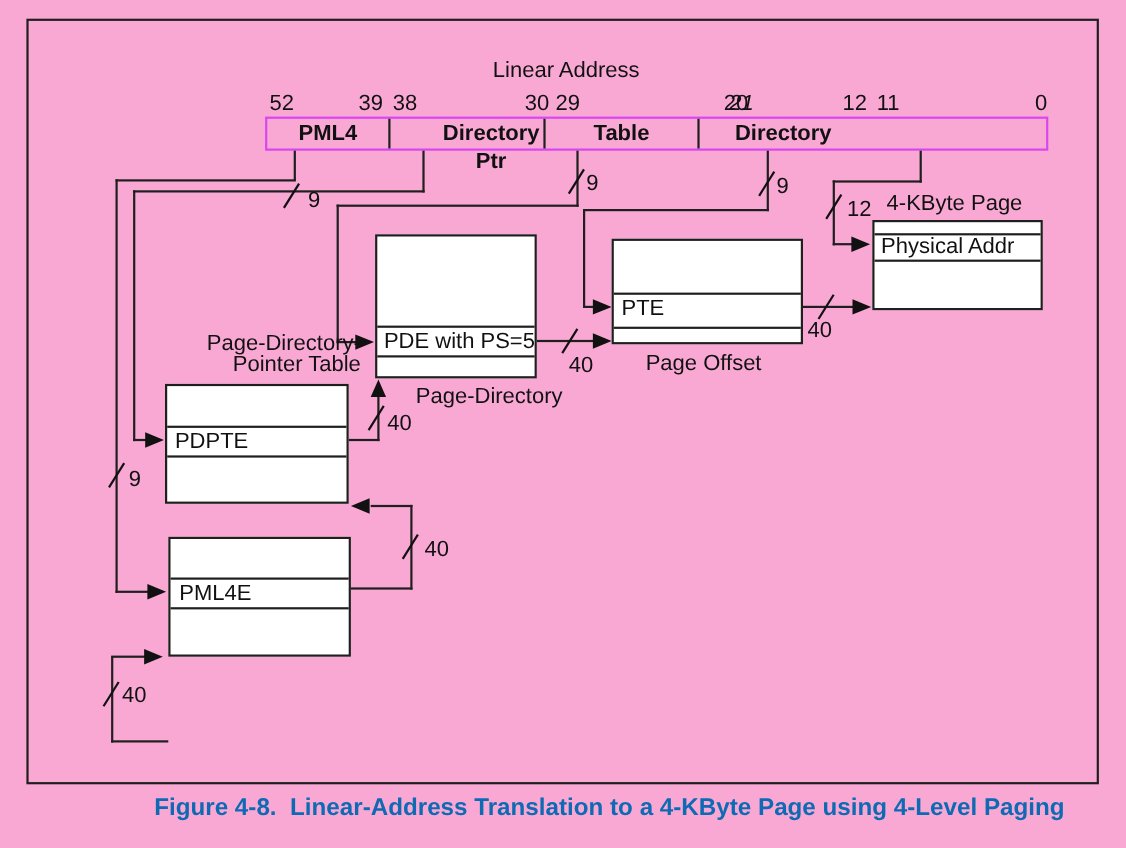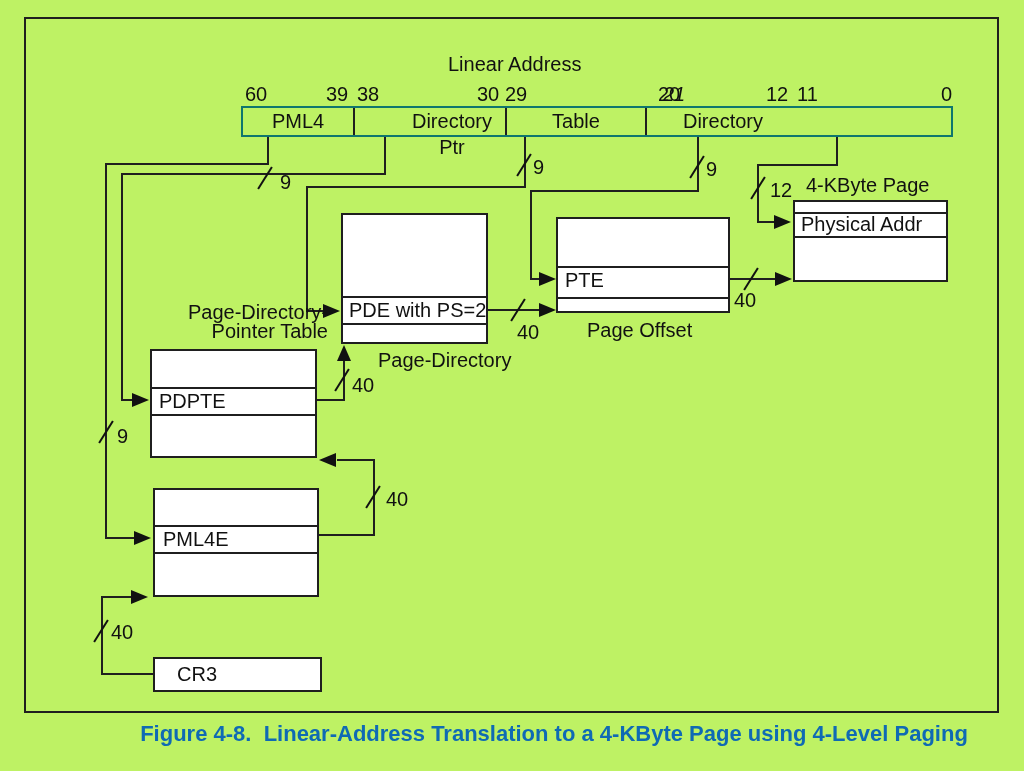--- a/index.html
+++ b/index.html
@@ -1,68 +1,68 @@
 <!DOCTYPE html>
 <html><head>
 <meta charset="utf-8">
 <style>
   html,body{margin:0;padding:0;background:#ffffff;}
   #stage{
-    position:relative;width:1024px;height:771px;background:#bef264;
+    position:relative;width:1024px;height:771px;background:#f9a8d4;
     font-family:"Liberation Sans", sans-serif;color:#111;overflow:hidden;
   }
   .frame{position:absolute;left:24px;top:17px;width:975px;height:696px;
     border:2px solid #1f1f1f;box-sizing:border-box;}
   .t{position:absolute;white-space:nowrap;font-size:20px;line-height:20px;color:#111;}
   .bit{font-size:20px;}
   .num{font-size:20px;}
   .ln{position:absolute;background:#1f1f1f;}
   .box{position:absolute;border:2px solid #1f1f1f;box-sizing:border-box;background:#fff;}
   .div-h{position:absolute;left:0;right:0;height:2px;background:#1f1f1f;}
   .ar{position:absolute;width:0;height:0;border-top:7px solid transparent;
       border-bottom:7px solid transparent;border-left:17px solid #111;}
   .al{position:absolute;width:0;height:0;border-top:7px solid transparent;
       border-bottom:7px solid transparent;border-right:17px solid #111;}
   .au{position:absolute;width:0;height:0;border-left:7px solid transparent;
       border-right:7px solid transparent;border-bottom:16px solid #111;}
   .sl{position:absolute;width:26px;height:2px;background:#111;transform:rotate(-58deg);}
   .labox{position:absolute;left:241px;top:106px;width:712px;height:31px;
-    border:2px solid #0f766e;box-sizing:border-box;display:flex;}
+    border:2px solid #d946ef;box-sizing:border-box;display:flex;font-weight:bold;}
   .lacell{height:27px;line-height:26px;text-align:center;font-size:20px;box-sizing:border-box;}
   .lacell + .lacell{border-left:2px solid #1f1f1f;}
   .entry{position:absolute;font-size:20px;line-height:20px;white-space:nowrap;}
   .tlabel{position:absolute;font-size:20px;line-height:20px;white-space:nowrap;}
   .caption{position:absolute;left:0;top:721px;width:1024px;text-align:center;
     font-size:22px;font-weight:bold;white-space:pre;padding-left:42px;}
   .cr3text{display:block;padding-left:22px;line-height:30px;font-size:20px;}
   .pdpt-label{position:absolute;left:128px;top:303px;width:200px;text-align:right;
     font-size:20px;line-height:19px;white-space:nowrap;}
 </style>
 </head>
 <body>
 
 <div id="stage">
   <div class="frame"></div>
 
   <span class="t" style="left:448px;top:54px;">Linear Address</span>
 
-  <span class="t bit" style="left:245px;top:84px;">60</span>
+  <span class="t bit" style="left:245px;top:84px;">52</span>
   <span class="t bit" style="left:326px;top:84px;">39</span>
   <span class="t bit" style="left:357px;top:84px;">38</span>
   <span class="t bit" style="left:477px;top:84px;">30</span>
   <span class="t bit" style="left:505px;top:84px;">29</span>
   <span class="t bit" style="left:663px;top:84px;font-style:italic;">21</span>
   <span class="t bit" style="left:658px;top:84px;">20</span>
   <span class="t bit" style="left:766px;top:84px;">12</span>
   <span class="t bit" style="left:797px;top:84px;">11</span>
   <span class="t bit" style="left:941px;top:84px;">0</span>
 
   <div class="labox">
     <div class="lacell" style="width:110px;">PML4</div>
-    <div class="lacell" style="width:152px;padding-left:44px;">Directory Ptr</div>
+    <div class="lacell" style="width:141px;padding-left:44px;">Directory Ptr</div>
     <div class="lacell" style="width:140px;">Table</div>
     <div class="lacell" style="width:154px;">Directory</div>
   </div>
 
   <div class="ln" style="left:267px;top:137px;width:2px;height:27px;"></div>
   <div class="ln" style="left:105px;top:163px;width:164px;height:2px;"></div>
   <div class="ln" style="left:105px;top:163px;width:2px;height:376px;"></div>
   <div class="ln" style="left:105px;top:537px;width:31px;height:2px;"></div>
   <div class="ar" style="left:134px;top:531px;"></div>
   <div class="sl" style="left:93px;top:431px;"></div>
@@ -139,29 +139,26 @@
     <div class="div-h" style="top:63px;"></div>
   </div>
   <span class="entry" style="left:159px;top:391px;">PDPTE</span>
 
   <div class="box" style="left:153px;top:488px;width:166px;height:109px;">
     <div class="div-h" style="top:35px;"></div>
     <div class="div-h" style="top:62px;"></div>
   </div>
   <span class="entry" style="left:163px;top:529px;">PML4E</span>
 
-  <div class="box" style="left:153px;top:657px;width:169px;height:35px;">
-    <span class="cr3text">CR3</span>
-  </div>
 
   <div class="box" style="left:341px;top:213px;width:147px;height:131px;">
     <div class="div-h" style="top:81px;"></div>
     <div class="div-h" style="top:108px;"></div>
   </div>
-  <span class="entry" style="left:349px;top:300px;">PDE with PS=2</span>
+  <span class="entry" style="left:349px;top:300px;">PDE with PS=5</span>
   <span class="tlabel" style="left:378px;top:350px;">Page-Directory</span>
 
   <div class="box" style="left:556px;top:217px;width:174px;height:96px;">
     <div class="div-h" style="top:47px;"></div>
     <div class="div-h" style="top:78px;"></div>
   </div>
   <span class="entry" style="left:565px;top:270px;">PTE</span>
   <span class="tlabel" style="left:587px;top:320px;">Page Offset</span>
 
   <span class="tlabel" style="left:806px;top:175px;">4-KByte Page</span>

